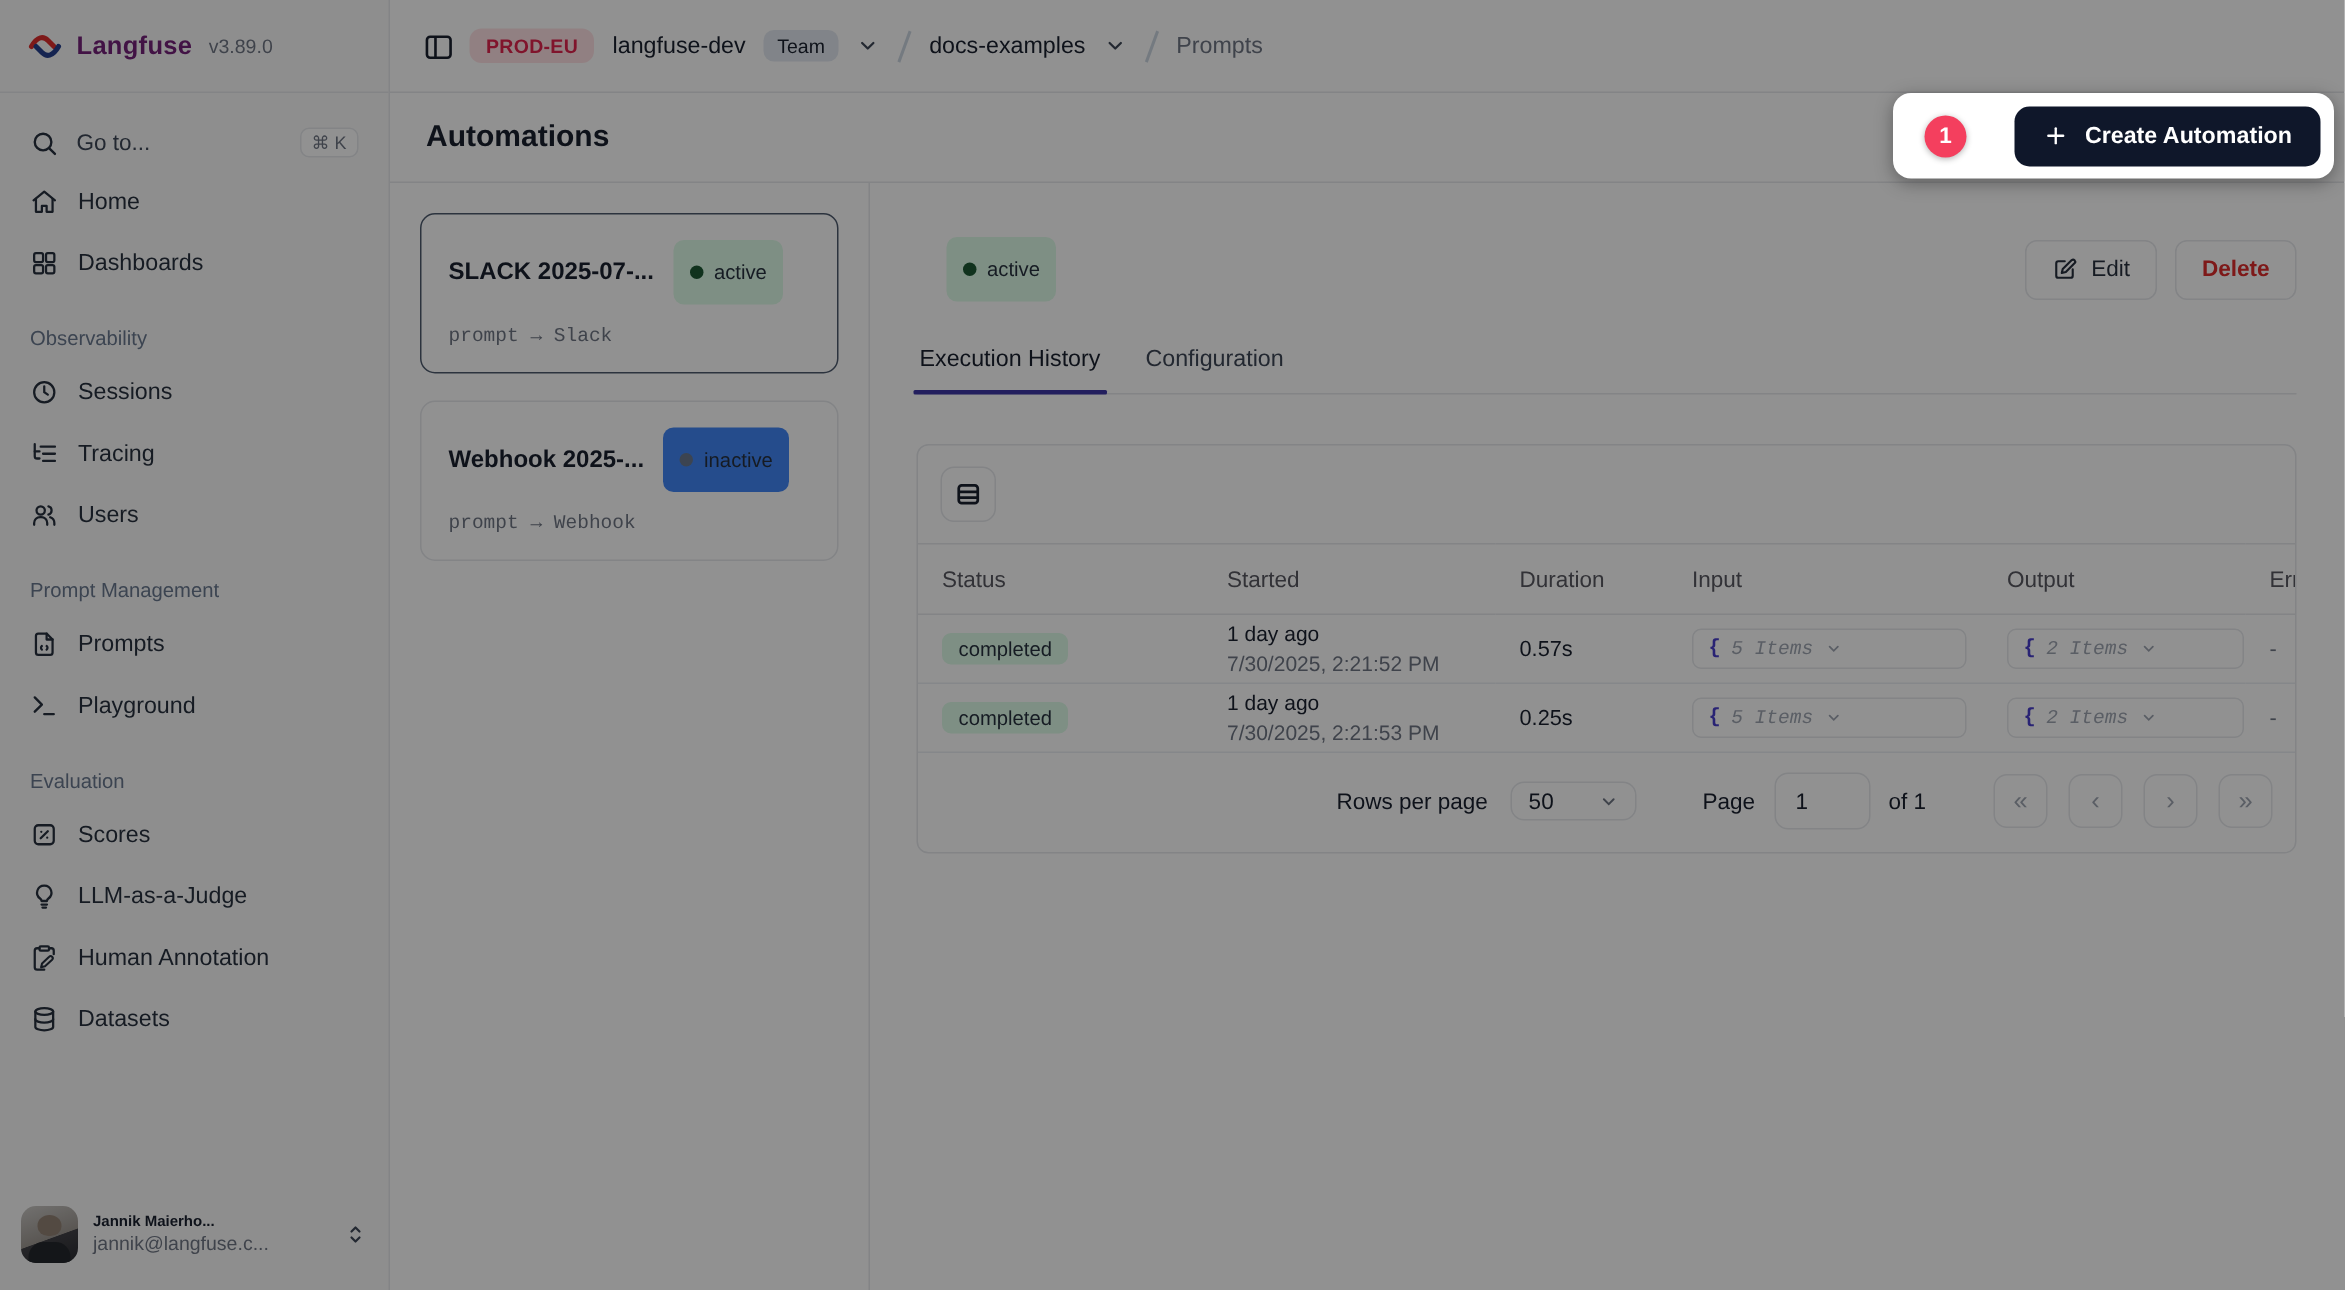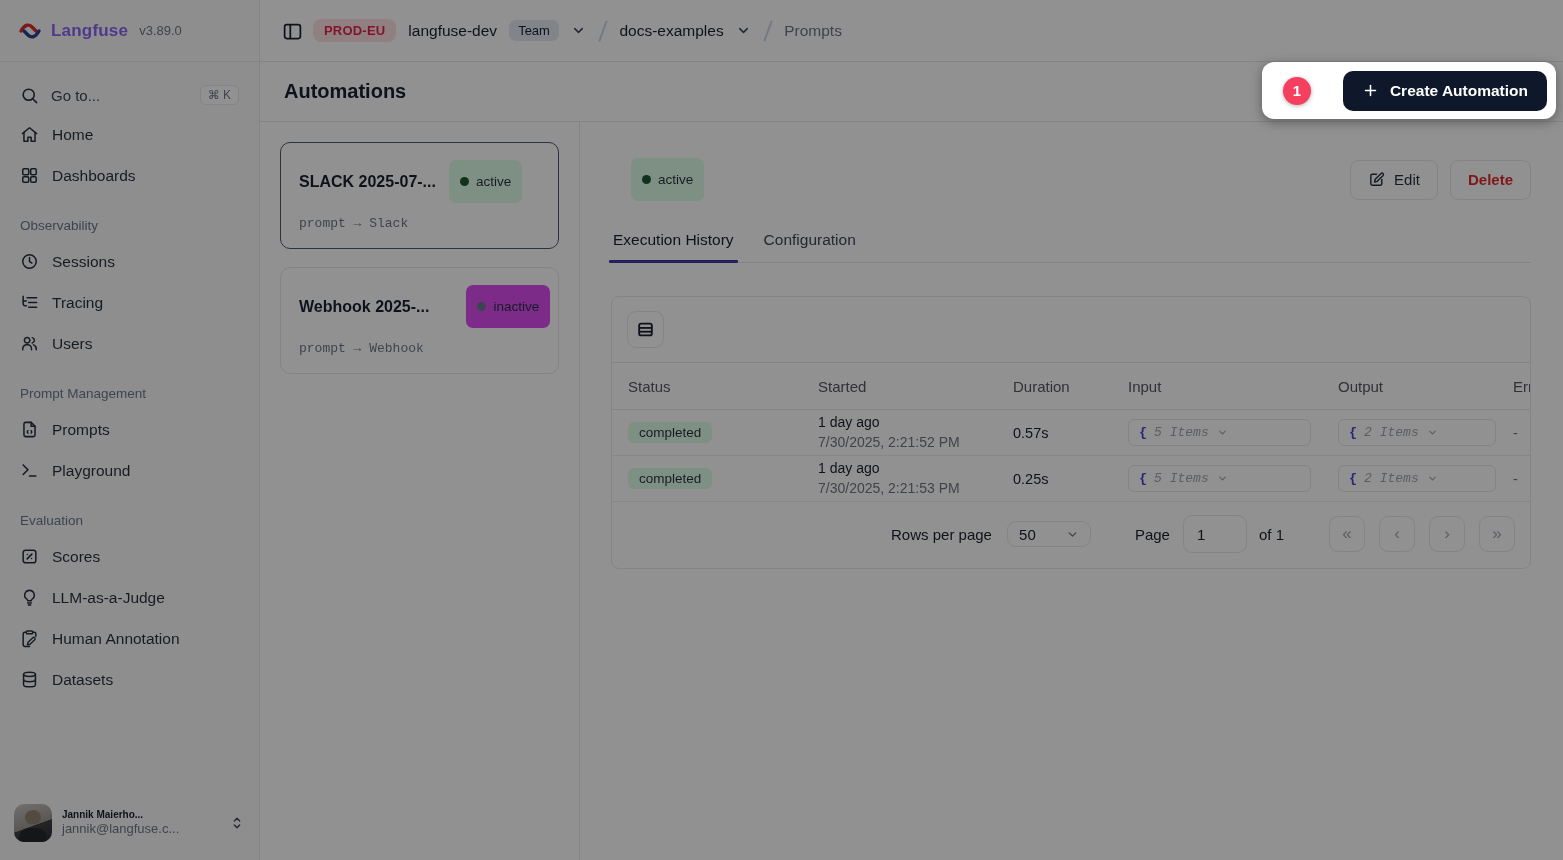--- a/index.html
+++ b/index.html
@@ -5,21 +5,21 @@
   * { margin:0; padding:0; box-sizing:border-box; }
   html,body { width:1563px; height:860px; overflow:hidden; }
   body { font-family:"Liberation Sans", sans-serif; position:relative; background:#fff; color:#111827; }
   svg { display:block; }
 
   .app { width:1563px; height:860px; display:flex; }
 
   
   .sidebar { width:260px; flex:0 0 260px; background:#fafafa; border-right:1px solid #e5e7eb; display:flex; flex-direction:column; }
   .sidebar-header { height:62px; flex:0 0 62px; border-bottom:1px solid #e5e7eb; display:flex; align-items:center; gap:9px; padding:0 18px; }
-  .brand-name { font-size:17px; font-weight:700; color:#8b5cf6; letter-spacing:.2px; }
+  .brand-name { font-size:17px; font-weight:700; color:#701a75; letter-spacing:.2px; }
   .brand-version { font-size:13px; color:#6b7280; margin-left:2px; }
   .sidebar-nav { flex:1; padding:14px 10px 0; overflow:hidden; }
   .search-row { display:flex; align-items:center; gap:12px; padding:9px 10px; border-radius:8px; color:#374151; font-size:15px; }
   .kbd { margin-left:auto; border:1px solid #e5e7eb; background:#fff; border-radius:6px; padding:2px 7px; font-size:12px; color:#6b7280; }
   .nav-item { display:flex; align-items:center; gap:13px; padding:11px 10px; border-radius:8px; font-size:15.5px; color:#1f2937; cursor:pointer; }
   .nav-section { padding:22px 10px 8px; font-size:13.5px; color:#64748b; }
   .nav-icon { width:19px; height:19px; color:#1f2937; }
   .sidebar-user { margin-top:auto; display:flex; align-items:center; gap:10px; padding:12px 14px 18px; }
   .avatar { width:38px; height:38px; border-radius:10px; overflow:hidden; background:linear-gradient(160deg,#c8c6c3 0%,#9a948e 55%,#3b3b40 56%,#23242a 100%); position:relative; flex:0 0 38px; }
   .avatar::before { content:""; position:absolute; top:6px; left:11px; width:16px; height:14px; border-radius:50% 50% 45% 45%; background:#8f7e70; }
@@ -46,21 +46,21 @@
   
   .listpane { width:320px; flex:0 0 320px; border-right:1px solid #e5e7eb; padding:20px; }
   .auto-card { border:1px solid #e5e7eb; border-radius:10px; background:#fff; padding:17px 18px; margin-bottom:18px; cursor:pointer; }
   .auto-card.selected { border-color:#475569; }
   .card-title-row { display:flex; align-items:center; gap:13px; }
   .card-title { font-size:16px; font-weight:600; color:#111827; white-space:nowrap; }
   .status-badge { display:inline-flex; align-items:center; gap:7px; font-size:13.5px; color:#1f2937; border-radius:7px; padding:14px 11px; }
   .status-badge .dot { width:9px; height:9px; border-radius:50%; }
   .status-active { background:#dcfce7; }
   .status-active .dot { background:#14532d; }
-  .status-inactive { background:#d946ef;margin-left:24px; }
+  .status-inactive { background:#3b82f6; }
   .status-inactive .dot { background:#64748b; }
   .card-flow { margin-top:13px; font-family:"Liberation Mono", monospace; font-size:13px; color:#6b7280; }
 
   
   .detail { flex:1; min-width:0; padding:36px 32px 0 31px; }
   .detail-head { display:flex; align-items:center; }
   .detail-title { font-size:22px; font-weight:700; color:#111827; }
   .detail-head .status-badge { margin-left:20px; }
   .detail-actions { margin-left:auto; display:flex; gap:12px; }
   .btn { height:40px; border:1px solid #e5e7eb; border-radius:8px; background:#fff; padding:0 17px; font-size:15px; color:#1f2937; display:inline-flex; align-items:center; gap:9px; cursor:pointer; font-weight:500; }

